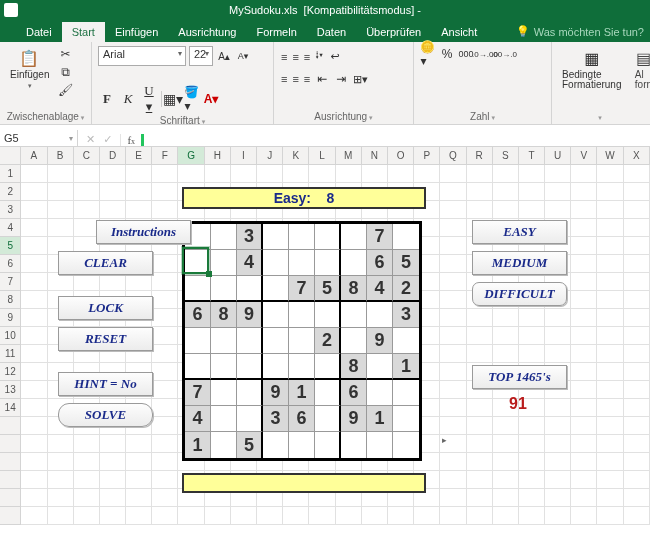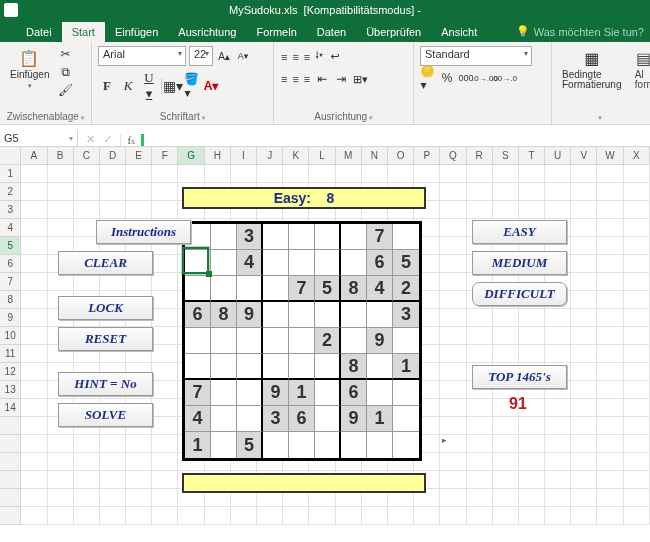--- a/index.html
+++ b/index.html
@@ -124,21 +124,21 @@
       <div class="col">
         <span class="ico-sm">✂</span>
         <span class="ico-sm">⧉</span>
         <span class="ico-sm">🖌</span>
       </div>
     </div>
     <div class="rgroup-label">Zwischenablage</div>
   </div>
 
   <div class="rgroup" style="width:182px">
-    <div class="rgroup-body col" style="gap:4px">
+    <div class="rgroup-body col" style="gap:17px">
       <div class="row">
         <div class="font-combo font-name"><span>Arial</span></div>
         <div class="font-combo font-size"><span>22</span></div>
         <span class="ico-sm" style="font-size:10px">A▴</span>
         <span class="ico-sm" style="font-size:9px">A▾</span>
       </div>
       <div class="row">
         <span class="fmtbtn bold">F</span>
         <span class="fmtbtn italic">K</span>
         <span class="fmtbtn ul">U ▾</span>
@@ -168,30 +168,28 @@
         <span class="ico-sm">⇥</span>
         <span class="ico-sm" style="font-size:11px">⊞▾</span>
       </div>
     </div>
     <div class="rgroup-label">Ausrichtung</div>
   </div>
 
   <div class="rgroup" style="width:138px">
     <div class="rgroup-body col" style="gap:4px">
       <div class="row">
-        <div class="font-combo nf-combo"><span>Standard</span></div>
-      </div>
-      <div class="row">
         <span class="ico-sm">🪙▾</span>
         <span class="ico-sm">%</span>
         <span class="ico-sm" style="font-size:9px">000</span>
         <span class="ico-sm" style="font-size:8px">.0→.00</span>
         <span class="ico-sm" style="font-size:8px">.00→.0</span>
       </div>
     </div>
+    <div class="rgroup-label">Zahl</div>
   </div>
 
   <div class="rgroup" style="width:96px;border-right:none">
     <div class="rgroup-body">
       <div class="big-btn">
         <span class="ico">▦</span>
         <span class="lbl" style="white-space:pre">Bedingte
 Formatierung</span>
       </div>
       <div class="big-btn" style="opacity:.9">
@@ -898,21 +896,21 @@
     <div class="fill-handle" style="left:184px; top:106px;"></div>
 
     <div class="bottom-banner" style="left:160px; top:308px; width:244px;"></div>
 
     <div id="left-btns">
         <div class="side-btn" style="left: 36px; top: 55px; margin-left: 38px;">Instructions</div>
         <div class="side-btn" style="left: 36px; top: 86px;">CLEAR</div>
         <div class="side-btn" style="left: 36px; top: 131px;">LOCK</div>
         <div class="side-btn" style="left: 36px; top: 162px;">RESET</div>
         <div class="side-btn" style="left: 36px; top: 207px;">HINT = No</div>
-        <div class="side-btn" style="left: 36px; top: 238px;">SOLVE</div>
+        <div class="side-btn" style="left: 36px; top: 238px; border-radius: 11px;">SOLVE</div>
       </div>
 
     <div id="right-btns">
         <div class="side-btn" style="left: 450px; top: 55px;">EASY</div>
         <div class="side-btn" style="left: 450px; top: 86px;">MEDIUM</div>
         <div class="side-btn" style="left: 450px; top: 117px; border-radius: 7px;">DIFFICULT</div>
         <div class="side-btn" style="left: 450px; top: 200px;">TOP 1465's</div>
       </div>
     <div class="count91" style="left:487px; top:230px;">91</div>
 

